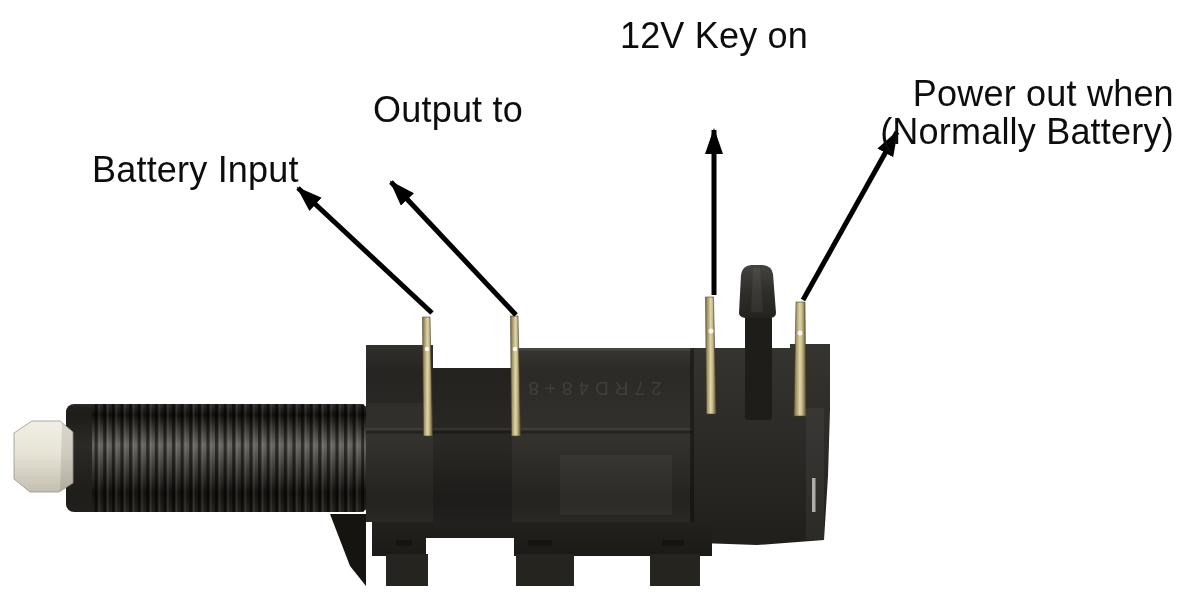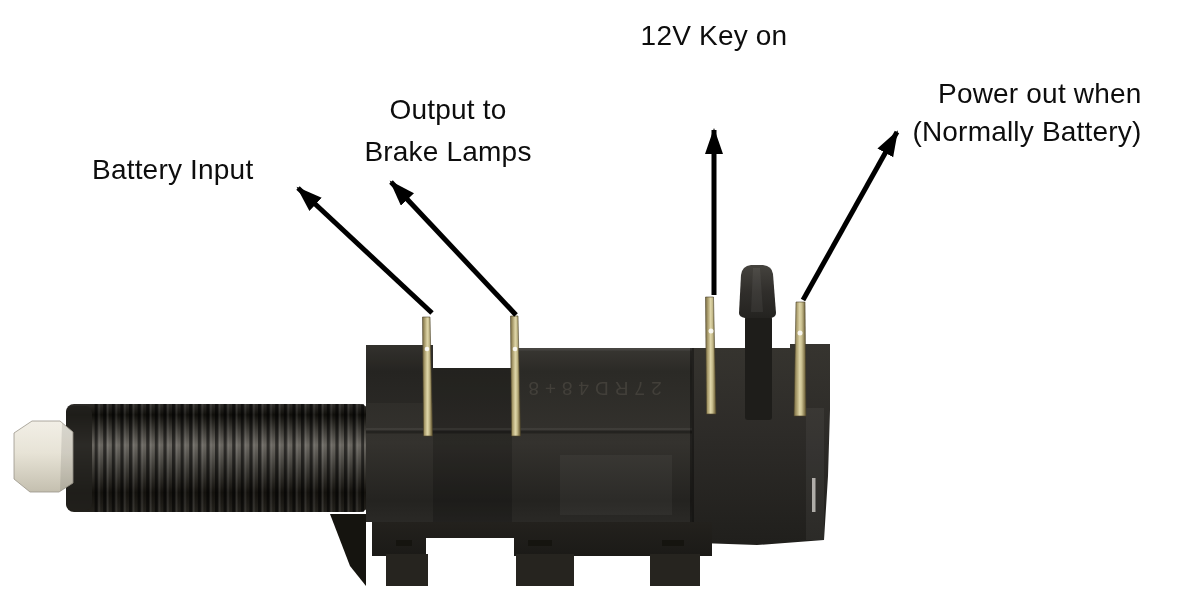--- a/index.html
+++ b/index.html
@@ -2,21 +2,21 @@
 <html><head>
 <meta charset="utf-8">
 <style>
   html,body { margin:0; padding:0; background:#ffffff; }
   .stage {
     position:relative; width:1180px; height:599px; background:#ffffff;
     font-family:"Liberation Sans", sans-serif; overflow:hidden;
   }
   .art { position:absolute; left:0; top:0; width:1180px; height:599px; }
   .label {
-    position:absolute; color:#0d0d0d; font-size:28px; line-height:38px;
+    position:absolute; color:#0d0d0d; font-size:36px; line-height:38px;
     text-align:center; white-space:nowrap; letter-spacing:0.2px;
   }
   .label .ln { display:block; }
   .label.single { text-align:right; }
   .centered { transform:translateX(-50%); }
   .wide-lines { line-height:42px; }
 </style>
 </head>
 <body>
 
@@ -133,21 +133,20 @@
       <line x1="803" y1="300" x2="897" y2="132" marker-end="url(#ah)"></line>
     </g>
   </svg>
 
   <div class="label single" style="left:92px; top:151px;">
     <span class="ln">Battery Input</span>
   </div>
 
   <div class="label centered wide-lines" style="left:448px; top:89px;">
     <span class="ln">Output to</span>
-    <span class="ln">Brake Lamps</span>
   </div>
 
   <div class="label centered" style="left:714px; top:17px;">
     <span class="ln">12V Key on</span>
   </div>
 
   <div class="label centered" style="left:1027px; top:75px;text-align:right;">
     <span class="ln">Power out when</span>
     <span class="ln">(Normally Battery)</span>
   </div>

